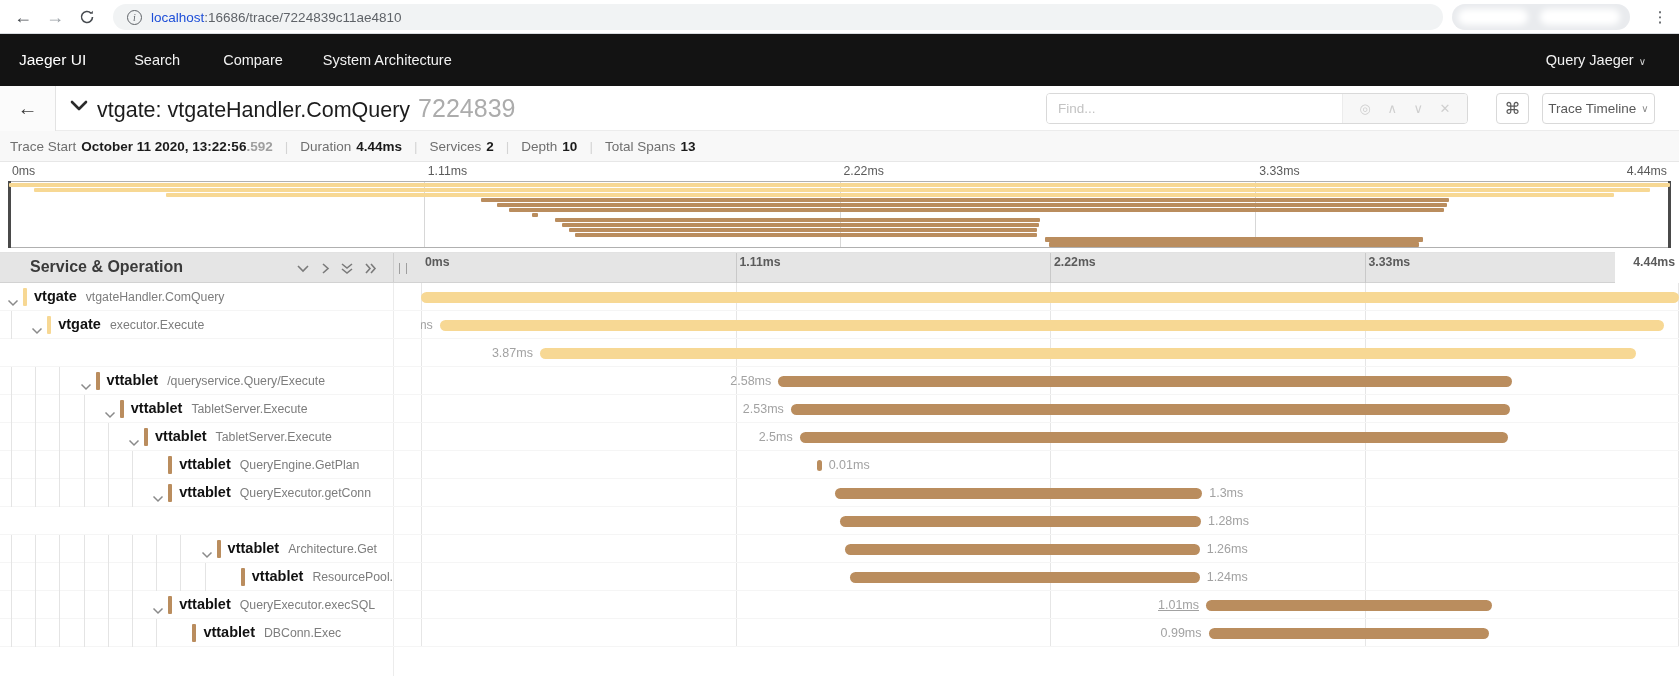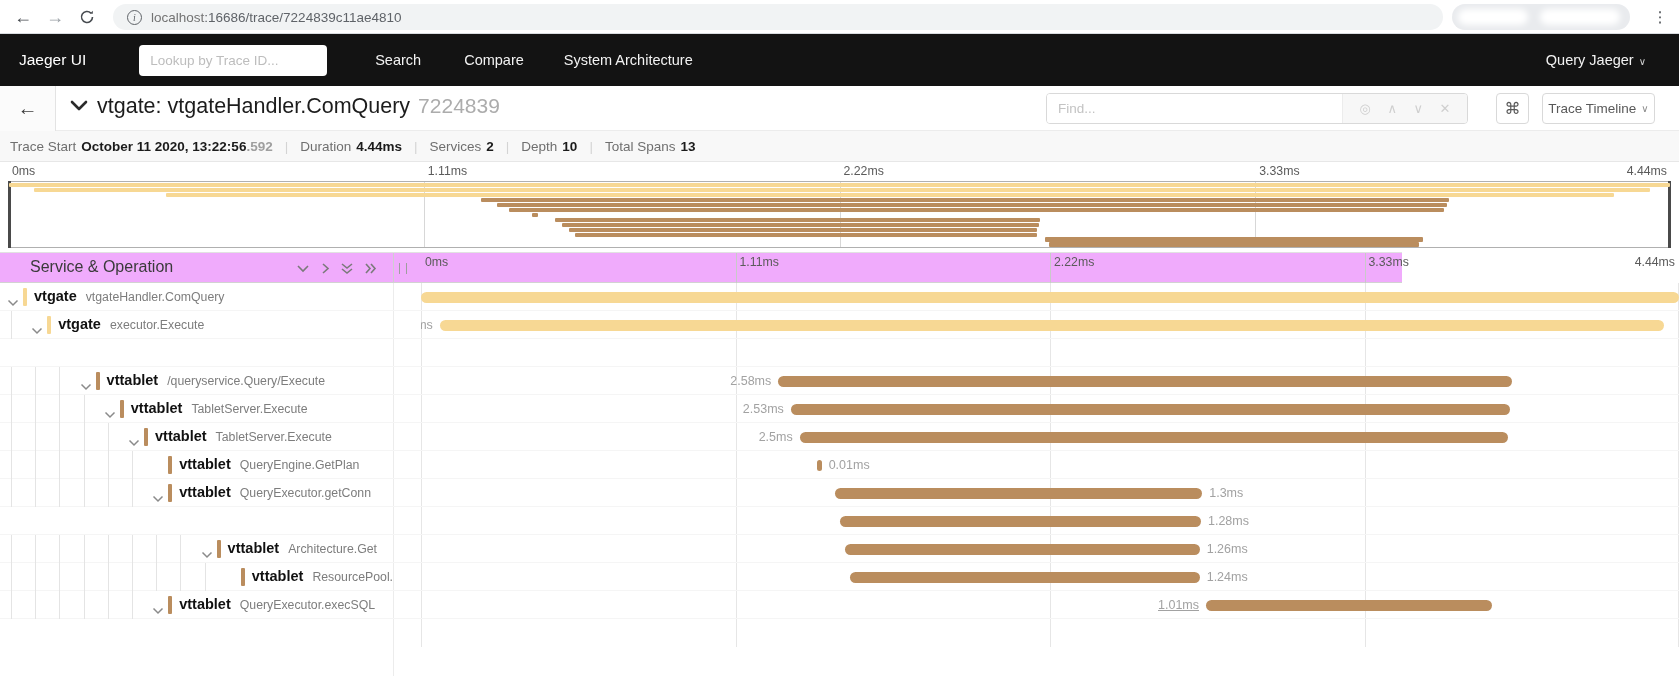--- a/index.html
+++ b/index.html
@@ -8,21 +8,21 @@
 
   
   #browser-bar { position:relative; width:1679px; height:34px; background:#ffffff;
     border-bottom:1px solid #d9dce0; }
   .b-ico { position:absolute; top:0; height:34px; display:flex; align-items:center;
     justify-content:center; color:#474b50; font-size:18px; width:30px; }
   #fwd-ico { color:#9aa0a6; }
   #url-pill { position:absolute; left:113px; top:4px; width:1330px; height:26px;
     border-radius:13px; background:#f1f3f4; display:flex; align-items:center;
     font-size:13.5px; color:#5f6368; padding-left:14px; }
-  #url-pill .host { color:#737373; }
+  #url-pill .host { color:#1d4ed8; }
   #info-ico { width:15px; height:15px; border:1.4px solid #5f6368; border-radius:50%;
     font-size:10px; display:inline-flex; align-items:center; justify-content:center;
     margin-right:9px; color:#5f6368; font-style:italic; font-family:"Liberation Serif",serif; }
   #blur-zone { position:absolute; left:1452px; top:4px; width:178px; height:26px;
     border-radius:13px; background:#e9ebee; overflow:hidden; }
   .blob { position:absolute; background:#ffffff; border-radius:10px; filter:blur(3px); }
 
   
   #navbar { position:relative; width:1679px; height:52px; background:#131313;
     display:flex; align-items:center; }
@@ -37,21 +37,21 @@
   .mini-caret { font-size:10px; color:#d0d0d0; margin-left:5px; }
 
   
   #trace-hdr { position:relative; width:1679px; height:45px; background:#fff;
     border-bottom:1px solid #ececec; }
   #back-btn { position:absolute; left:0; top:0; width:56px; height:45px; background:#fbfbfb;
     border-right:1px solid #e3e3e3; display:flex; align-items:center; justify-content:center;
     font-size:20px; color:#3c3c3c; cursor:pointer; }
   #title-caret { position:absolute; left:70px; top:12px; cursor:pointer; }
   #trace-title { position:absolute; left:97px; top:8px; font-size:21.5px; color:#1c1c1c; }
-  #trace-id { color:#acacac; font-size:21px; margin-left:8px; }
+  #trace-id { color:#acacac; font-size:25px; margin-left:8px; }
   #find-group { position:absolute; left:1046px; top:7px; height:31px; display:flex;
     border:1px solid #d9d9d9; border-radius:4px; overflow:hidden; background:#fff; }
   #find-input { width:295px; height:29px; border:none; outline:none; padding:0 11px;
     font-size:13.5px; color:#444; font-family:"Liberation Sans",sans-serif; }
   #find-input::placeholder { color:#c3c3c3; }
   #find-suffix { width:125px; background:#f7f7f7; border-left:1px solid #ececec;
     display:flex; align-items:center; justify-content:space-evenly; color:#cfcfcf; }
   #find-suffix span { font-size:13px; cursor:pointer; }
   .kbtn { position:absolute; top:7px; height:31px; border:1px solid #d9d9d9; border-radius:4px;
     background:#fff; color:#595959; display:flex; align-items:center; justify-content:center;
@@ -71,22 +71,22 @@
   #mini { position:relative; width:1679px; height:90px; background:#fff; }
   #mini-ticks { position:absolute; left:8px; right:8px; top:0; height:19px; }
   .tick-lbl { position:absolute; top:2px; font-size:12.3px; color:#5b5b5b; white-space:nowrap; }
   #mini-canvas { position:absolute; left:8px; right:8px; top:19px; height:67px;
     border:1px solid #b0b0b0; background:#fff; cursor:crosshair; }
   .mini-grid { position:absolute; top:0; bottom:0; width:1px; background:#d7d7d7; }
   .scrub { position:absolute; top:-1px; bottom:-1px; width:3px; background:#4a4a4a; cursor:ew-resize; }
   .mini-bar { position:absolute; height:4.2px; border-radius:1px; min-width:2px; }
 
   
-  #tl-hdr { position:relative; width:1402px; height:31px; background:#f0abfc;
-    border-top:1px solid #e2e2e2; border-bottom:1px solid #d2d2d2; }
+  #tl-hdr { position:relative; width:1615px; height:31px; background:#e5e5e5;
+    border-top:1px solid #e2e2e2; border-bottom:1px solid #d2d2d2;font-weight:bold; }
   #so-title { position:absolute; left:30px; top:5px; font-size:16px; color:#3a3a3a; }
   #so-icons { position:absolute; left:296px; top:9px; display:flex; gap:10px; color:#7a7a7a; }
   #so-icons svg { cursor:pointer; }
   #col-resizer { position:absolute; left:399px; top:10px; width:8px; height:11px;
     border-left:1px solid #9e9e9e; border-right:1px solid #9e9e9e; cursor:col-resize; }
   #main-ticks { position:absolute; left:421px; width:1258px; top:0; height:31px; }
   .hdr-line { position:absolute; top:0; bottom:0; width:1px; background:#c9c9c9; }
   #panel-divider-hdr { position:absolute; left:393px; top:0; bottom:0; width:1px; background:#cfcfcf; }
 
   
@@ -127,21 +127,20 @@
   </div>
   <div id="blur-zone">
     <div class="blob" style="left:6px;top:5px;width:70px;height:16px"></div>
     <div class="blob" style="left:88px;top:5px;width:80px;height:16px"></div>
   </div>
   <div class="b-ico" style="left:1645px;font-size:15px">⋮</div>
 </div>
 
 <div id="navbar">
   <span id="brand">Jaeger UI</span>
-  <input id="trace-lookup" placeholder="Lookup by Trace ID..." style="">
   <span class="nav-item" id="nav-search">Search</span>
   <span class="nav-item" id="nav-compare">Compare</span>
   <span class="nav-item" id="nav-arch">System Architecture</span>
   <span id="about-menu"><span>Query Jaeger</span><span class="mini-caret">∨</span></span>
 </div>
 
 <div id="trace-hdr">
   <div id="back-btn">←</div>
   <span id="title-caret">
     <svg width="18" height="12" viewBox="0 0 18 12">
@@ -281,20 +280,24 @@
       <span class="cbar" style="left: 47.2px; background: rgb(247, 216, 148);"></span>
       <span class="svc" style="left: 58.2px;"><span class="svc-txt">vtgate</span><span class="op">executor.Execute</span></span>
     </div>
     <div class="tl-cell">
       <div class="bar" style="left: 1.5%; width: 97.3%; background: rgb(247, 216, 148);"></div>
       <div class="dur" style="right: calc(98.5% + 7px);">4.32ms</div>
     </div>
   </div>
 
   <div class="row">
+    <div class="tl-cell">
+      <div class="bar" style="left: 9.45%; width: 87.15%; background: rgb(247, 216, 148);"></div>
+      <div class="dur" style="right: calc(90.55% + 7px);">3.87ms</div>
+    </div>
   </div>
 
   <div class="row">
     <div class="tree-cell">
           <span class="guide" style="left: 59.4px;"></span>
           <span class="guide" style="left: 35.2px;"></span>
           <span class="guide" style="left: 11px;"></span>
       <span class="chev" style="left: 79.6px;">
         <svg width="12" height="8" viewBox="0 0 12 8">
               <polyline points="1.5,1.5 6,6 10.5,1.5" fill="none" stroke="#8a8a8a" stroke-width="1.5"></polyline>
@@ -457,14 +460,32 @@
       </span>
       <span class="cbar" style="left: 168.2px; background: rgb(186, 141, 94);"></span>
       <span class="svc" style="left: 179.2px;"><span class="svc-txt">vttablet</span><span class="op">QueryExecutor.execSQL</span></span>
     </div>
     <div class="tl-cell">
       <div class="bar" style="left: 62.4%; width: 22.7%; background: rgb(186, 141, 94);"></div>
       <div class="dur" style="right: calc(37.6% + 7px); text-decoration: underline;">1.01ms</div>
     </div>
   </div>
 
+  <div class="row">
+    <div class="tree-cell">
+          <span class="guide" style="left: 156.2px;"></span>
+          <span class="guide" style="left: 132px;"></span>
+          <span class="guide" style="left: 107.8px;"></span>
+          <span class="guide" style="left: 83.6px;"></span>
+          <span class="guide" style="left: 59.4px;"></span>
+          <span class="guide" style="left: 35.2px;"></span>
+          <span class="guide" style="left: 11px;"></span>
+
+      <span class="cbar" style="left: 192.4px; background: rgb(186, 141, 94);"></span>
+      <span class="svc" style="left: 203.4px;"><span class="svc-txt">vttablet</span><span class="op">DBConn.Exec</span></span>
+    </div>
+    <div class="tl-cell">
+      <div class="bar" style="left: 62.6%; width: 22.3%; background: rgb(186, 141, 94);"></div>
+      <div class="dur" style="right: calc(37.4% + 7px);">0.99ms</div>
+    </div>
+  </div>
 </div>
 </div>
 
 </body></html>

